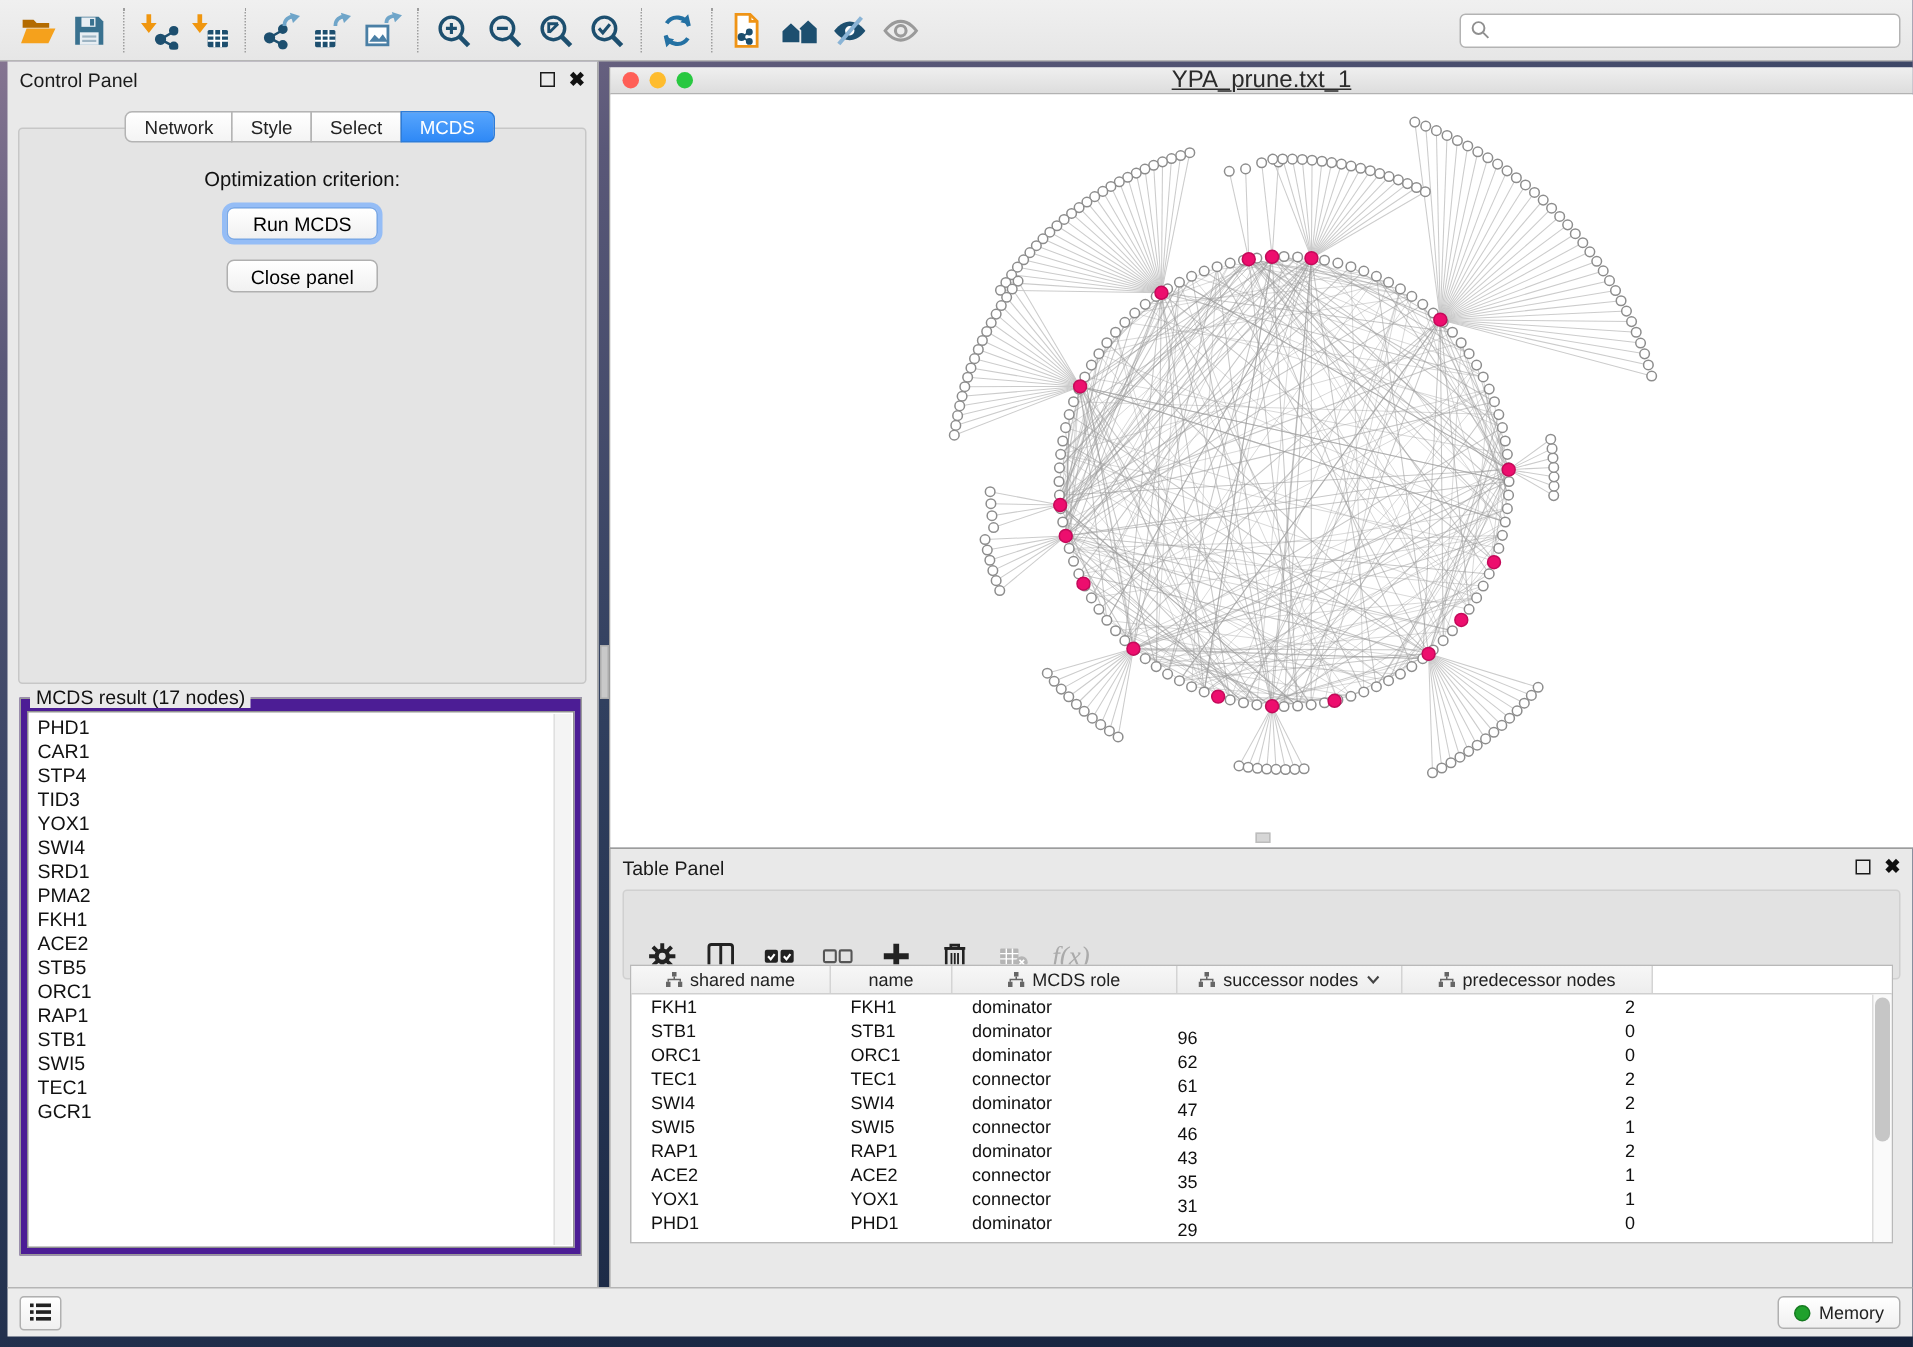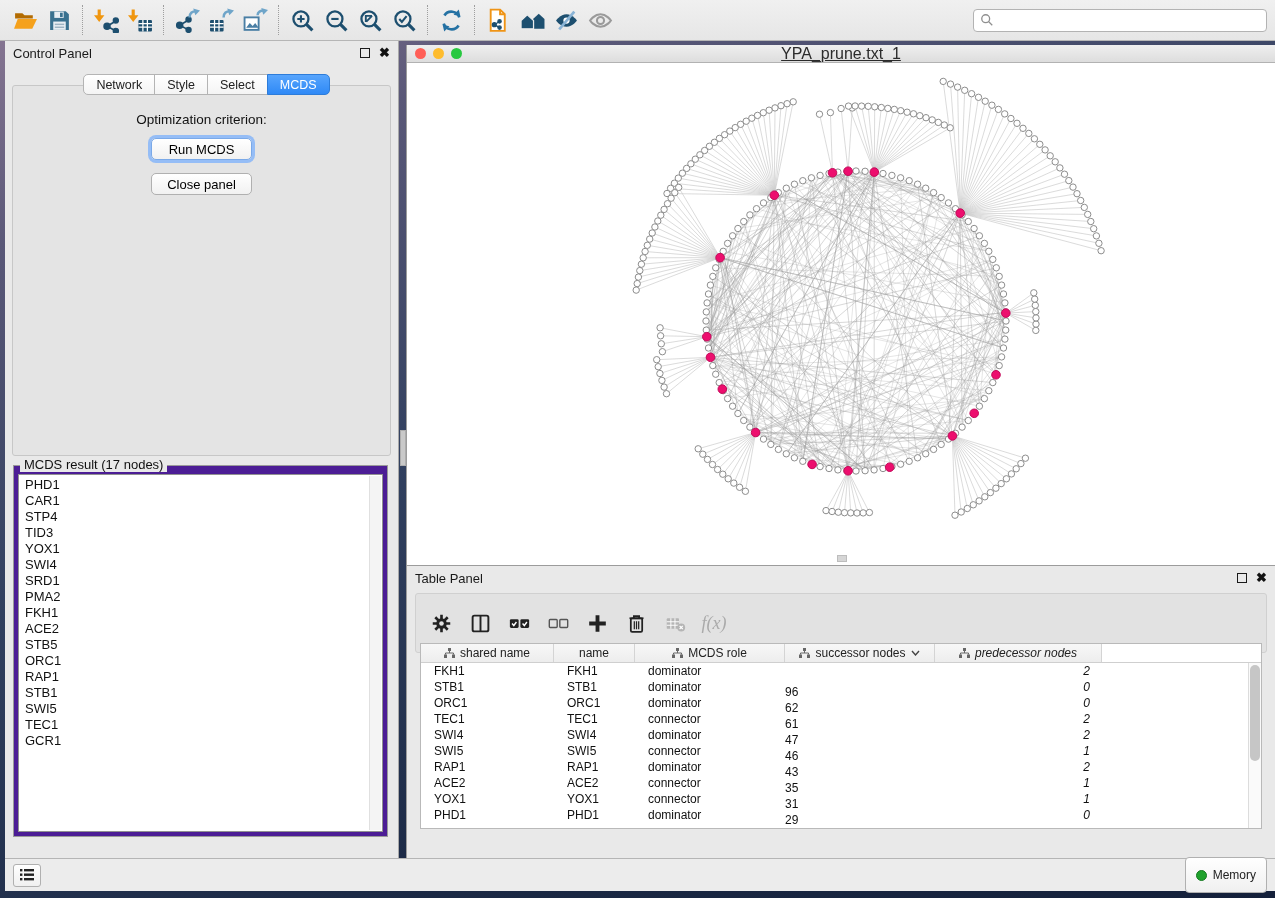--- a/index.html
+++ b/index.html
@@ -71,48 +71,48 @@
   .light { width:11px; height:11px; border-radius:50%; }
   .net-title { width:100%; text-align:center; font-size:16px; color:#2b2b2b;text-decoration:underline; }
   .net-canvas { position:absolute; left:0; top:18px; width:869px; height:502px; background:#fff; }
   .net-resize { position:absolute; left:430px; bottom:3px; width:10px; height:7px; background:#d6d6d6; border:1px solid #bdbdbd; }
   .splitter-grip { position:absolute; left:400px; top:430px; width:6px; height:36px; background:#c9c9c9; border:1px solid #adadad; }
 
   
   .tblpanel { position:absolute; left:406px; top:565px; width:869px; height:293px; background:#e9e9e9;
               border-left:1px solid #9c9c9c; border-top:1px solid #9c9c9c; }
   .tbl-toolbar { position:absolute; left:8px; right:8px; top:27px; height:60px; background:#e2e2e2;
-                 border:1px solid #d0d0d0; border-radius:3px; display:flex; align-items:center; padding:0 10px; gap:9px; }
+                 border:1px solid #d0d0d0; border-radius:3px; display:flex; align-items:flex-end; padding:0 10px; gap:9px; }
   .ti { width:30px; height:30px; display:flex; align-items:center; justify-content:center; }
   .ti svg { width:21px; height:21px; }
   .fx { font-family:"Liberation Serif", serif; font-style:italic; font-size:18px; color:#aaa; }
 
   .tbl { position:absolute; left:13px; right:13px; top:77px; height:186px; background:#fff; border:1px solid #b9b9b9; }
   .thead { display:flex; height:19px; background:linear-gradient(#f7f7f7,#ededed); border-bottom:1px solid #cfcfcf; }
   .th { display:flex; align-items:center; justify-content:center; gap:5px; font-size:12px; color:#222;
         border-right:1px solid #d4d4d4; }
   .th.filler { flex:1; border-right:none; background:#fff; }
   .tbody { position:absolute; left:0; right:13px; top:19px; bottom:0; overflow:hidden; }
   .tr { display:flex; height:16px; }
   .td { font-size:12px; color:#111; line-height:16px; white-space:nowrap; }
   .td.l { padding-left:13px; }
   .td.r4 { text-align:left; padding-right:18px;margin-top:21px; }
   .td.r5 { text-align:right; padding-right:12px; }
-  .c1 { width:133px; } .c2 { width:81px; } .c3 { width:150px; } .c4 { width:150px; } .c5 { width:167px;font-style:italic; }
+  .c1 { width:133px; } .c2 { width:81px; } .c3 { width:150px; } .c4 { width:150px; } .c5 { width:167px; }
   .tbl-vscroll { position:absolute; right:0; top:19px; bottom:0; width:13px; background:#fafafa; border-left:1px solid #dcdcdc; }
   .tbl-thumb { position:absolute; left:1px; right:1px; top:2px; height:96px; background:#c6c6c6; border-radius:6px; }
 
   .tbl-tabs { position:absolute; left:0; width:100%; top:267px; display:flex; justify-content:center; }
 
   
   .statusbar { position:absolute; left:5px; top:858px; width:1270px; height:33px; background:#ececec;
                border-top:1px solid #b5b5b5; display:flex; align-items:center; padding:0 8px; }
   .console-btn { width:28px; height:23px; background:linear-gradient(#fff,#f0f0f0); border:1px solid #b0b0b0;
                  border-radius:3px; display:flex; align-items:center; justify-content:center; }
-  .memory-btn { margin-left:auto; height:36px; padding:0 10px; background:linear-gradient(#fff,#f0f0f0);
+  .memory-btn { margin-left:auto; height:22px; padding:0 10px; background:linear-gradient(#fff,#f0f0f0);
                 border:1px solid #b0b0b0; border-radius:4px; display:flex; align-items:center; gap:6px; font-size:12px; }
   .memdot { width:11px; height:11px; border-radius:50%; background:#1fa12c; border:1px solid #157a20; }
 </style>
 </head>
 <body>
 
 <div class="screen">
 
   <div class="toolbar">
     <span class="tbi">

